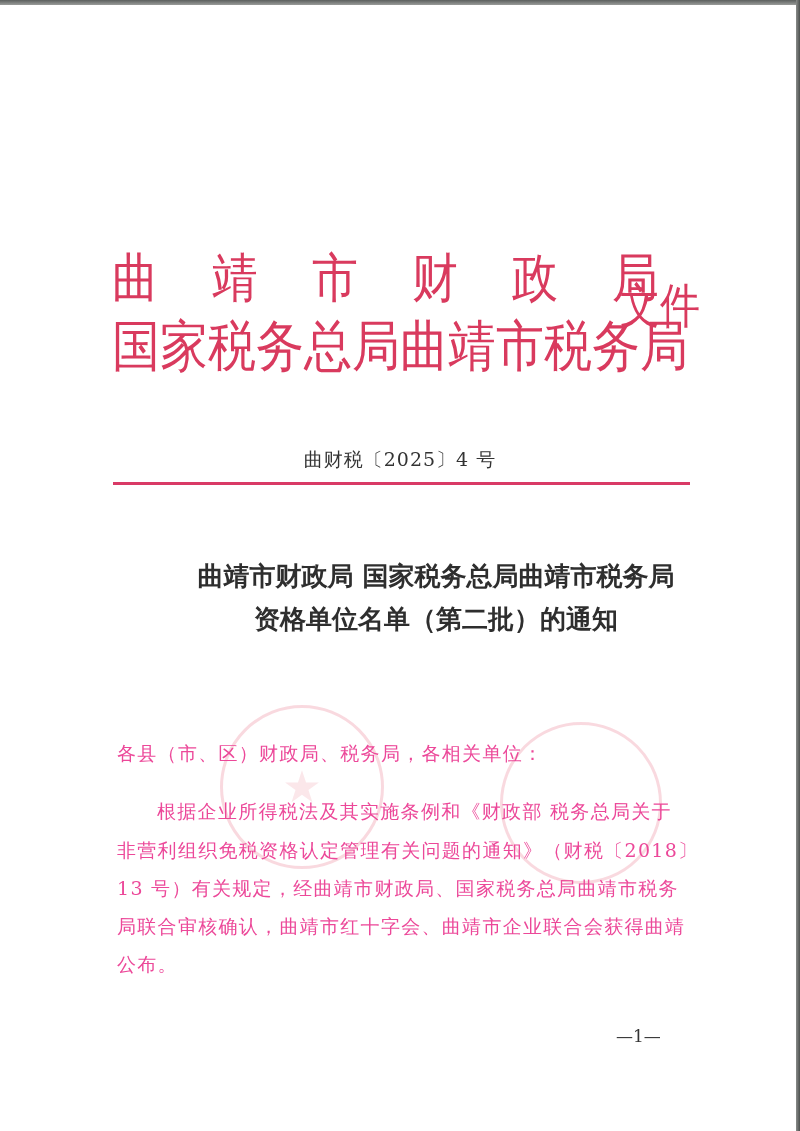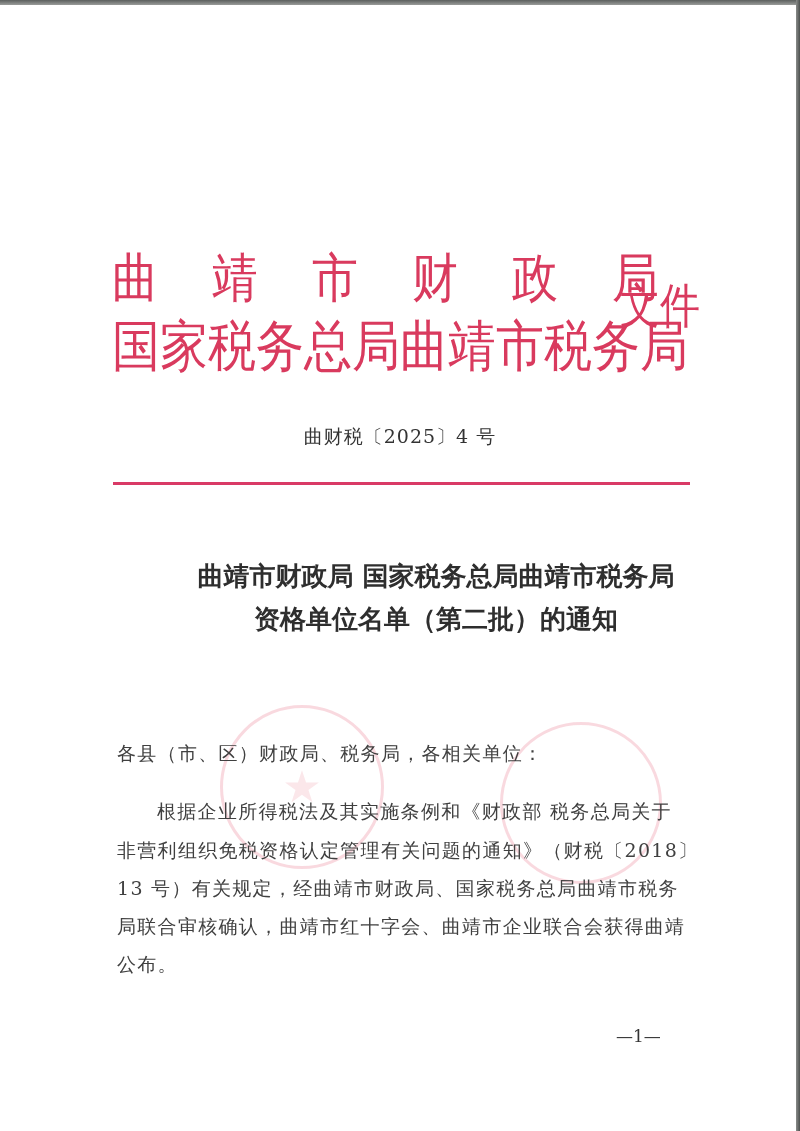--- a/index.html
+++ b/index.html
@@ -59,21 +59,21 @@
       line-height: 52px;
       white-space: nowrap;
       transform: scaleY(1.2);
       transform-origin: left top;
     }
 
     .doc-number {
       position: absolute;
       left: 0;
       width: 800px;
-      top: 424px;
+      top: 447px;
       text-align: center;
       font-size: 19px;
       line-height: 24px;
       color: #333333;
       letter-spacing: 1px;
     }
     .red-rule {
       position: absolute;
       left: 113px;
       top: 482px;
@@ -98,21 +98,21 @@
     .title-line { display: block; white-space: nowrap; }
 
     .body-text {
       position: absolute;
       left: 117px;
       top: 734px;
       width: 575px;
       font-family: "DejaVu Serif", "Liberation Serif", serif;
       font-size: 19px;
       line-height: 38.3px;
-      color: #404040;
+      color: #ec4899;
       letter-spacing: 1.3px;
     }
     .body-line { display: block; white-space: nowrap; }
     .indent { padding-left: 40px; margin-top: 20px; }
 
     .page-number {
       position: absolute;
       left: 616px;
       top: 1025px;
       font-size: 17px;

